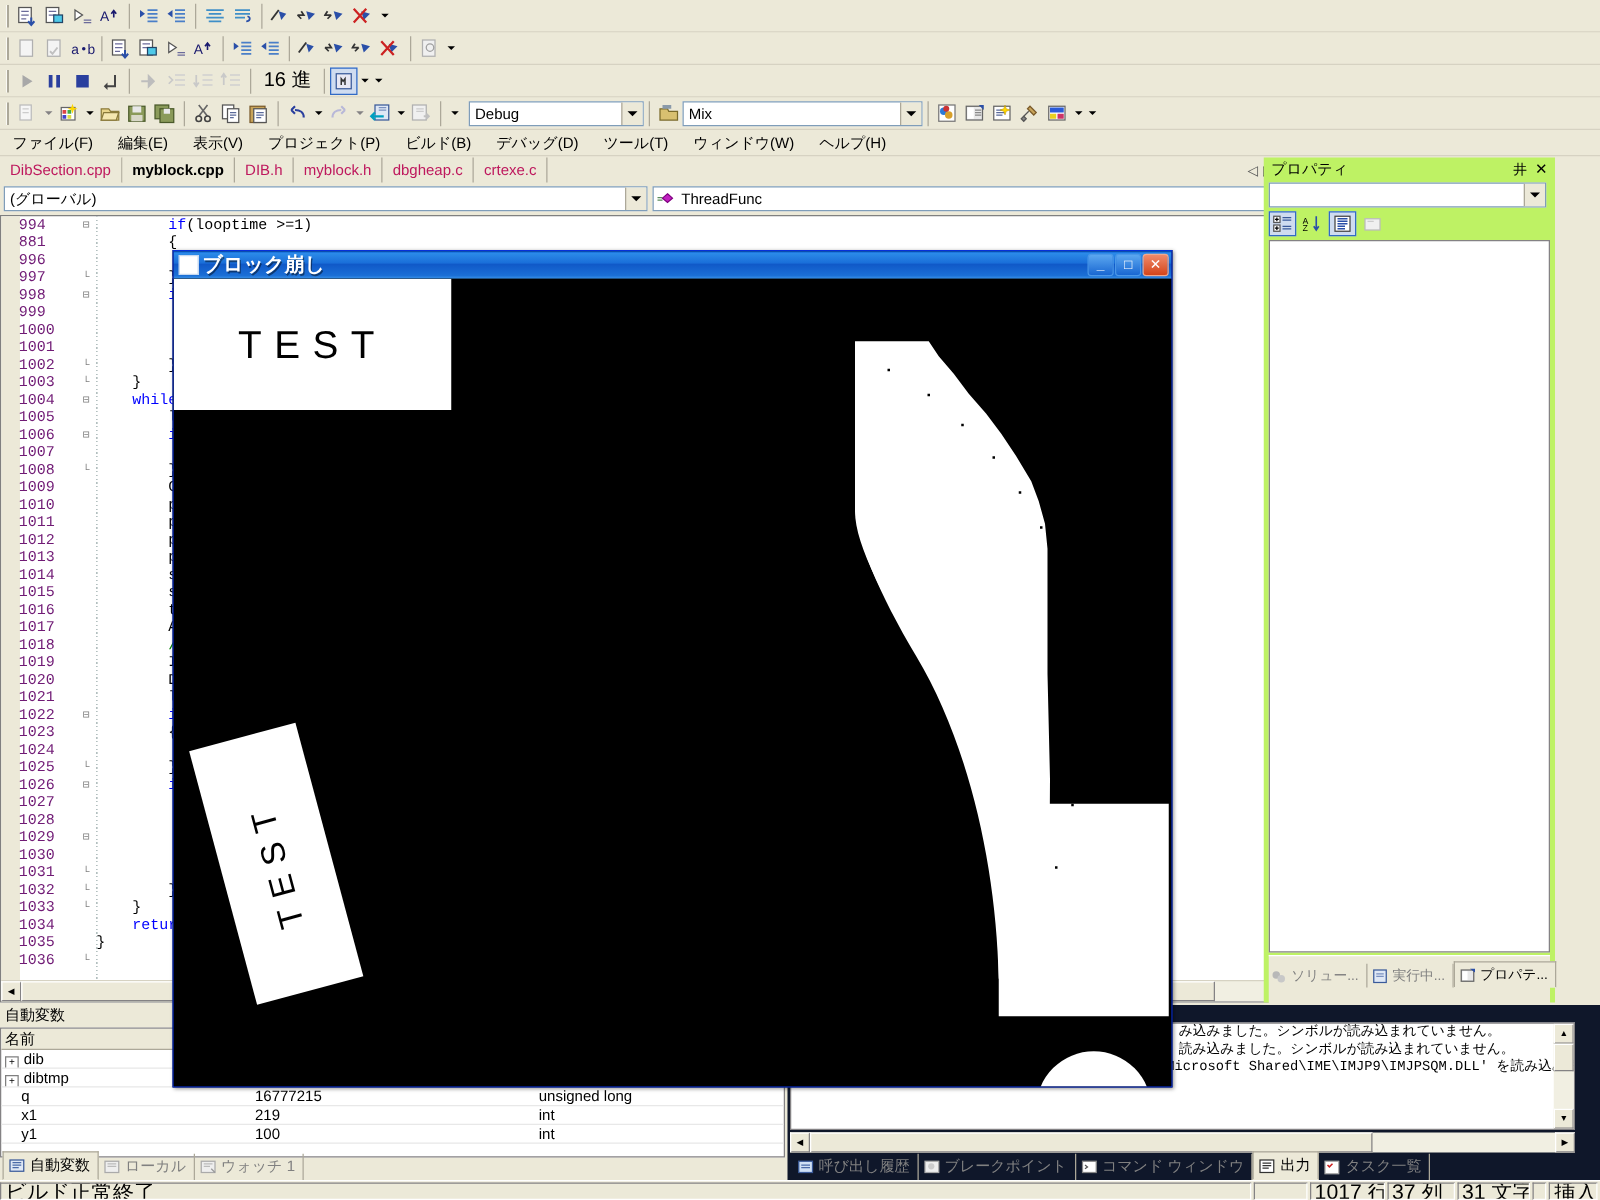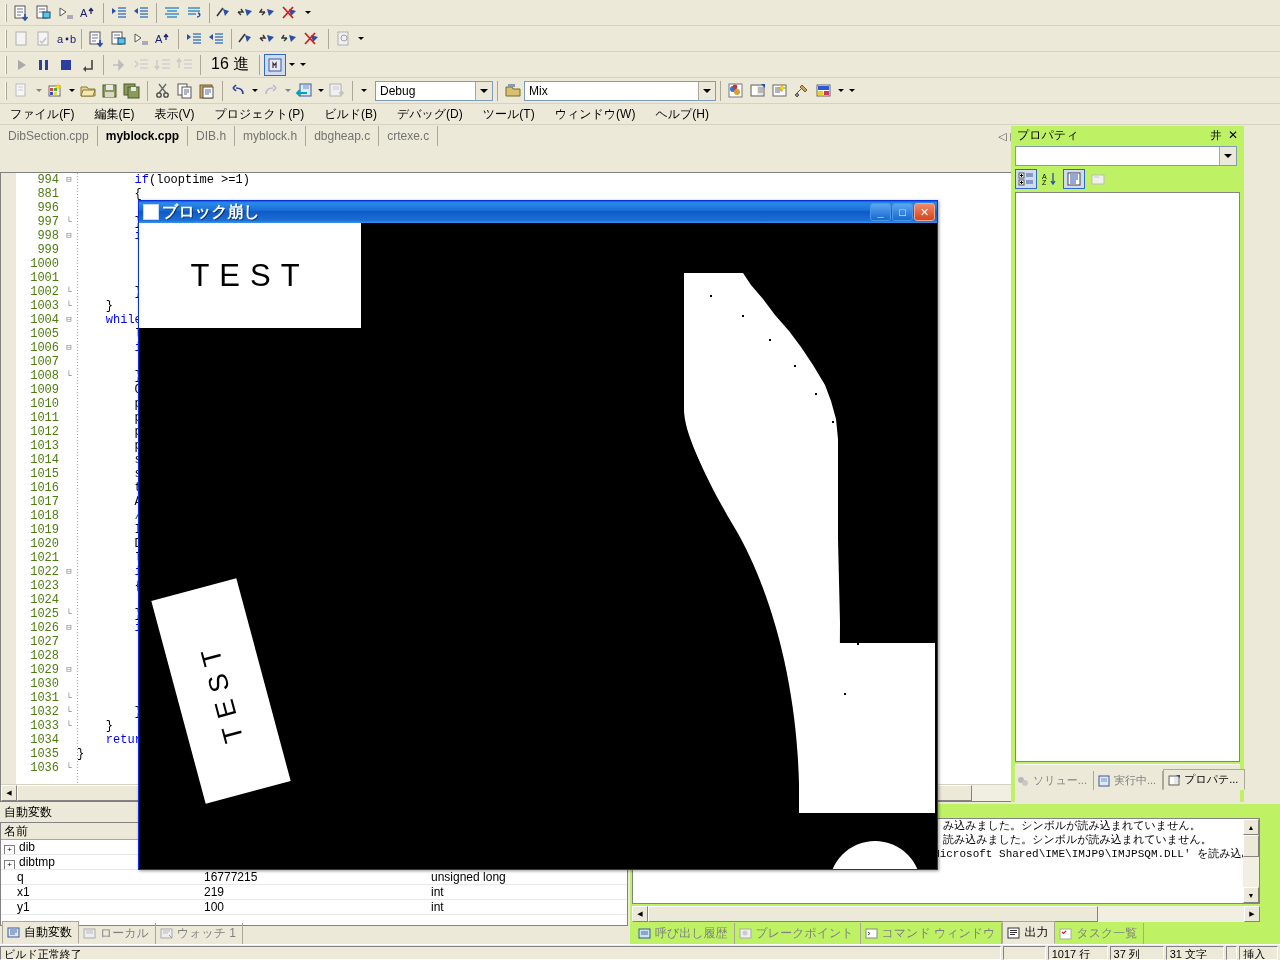--- a/index.html
+++ b/index.html
@@ -45,36 +45,36 @@
 
   
   #menubar{top:104px;left:0;width:1280px;height:20px;display:flex;align-items:center;
            background:#ece9d8;font-size:12px;border-bottom:1px solid #d6d2c2;}
   #menubar .mi{padding:2px 10px;white-space:nowrap;}
 
   
   #editorpane{top:126px;left:0;width:1045px;height:676px;background:#ece9d8;}
   #tabstrip{position:absolute;top:0;left:0;width:992px;height:20px;display:flex;align-items:flex-end;
             font-size:12px;}
-  .ftab{padding:3px 8px 3px 8px;color:#737373;border-right:1px solid #aca899;white-space:nowrap;}
+  .ftab{padding:3px 8px 3px 8px;color:#be185d;border-right:1px solid #aca899;white-space:nowrap;}
   .ftab.active{color:#000;font-weight:bold;background:#ece9d8;}
   #tabnav{position:absolute;top:1px;left:998px;width:47px;height:18px;display:flex;
           align-items:center;gap:4px;}
   .navglyph{font-size:11px;color:#555;}
 
   #navbar{position:absolute;top:22px;left:0;width:1045px;height:22px;display:flex;
           align-items:center;gap:4px;padding:0 3px;box-sizing:border-box;}
   #codearea{position:absolute;top:46px;left:0;width:1045px;height:630px;background:#fff;
             border:1px solid #808080;box-sizing:border-box;}
   #selmargin{position:absolute;top:0;left:0;width:14px;height:100%;background:#ece9d8;
              border-right:1px solid #ece9d8;}
   #codescroll{position:absolute;top:0;left:14px;right:0;bottom:0;overflow:hidden;}
   .cline{height:14px;line-height:14px;font-family:"Liberation Mono","DejaVu Sans Mono",monospace;
          font-size:12px;white-space:pre;display:flex;}
-  .lnum{width:46px;text-align:right;color:#4d7c0f;padding-right:2px;box-sizing:border-box;}
+  .lnum{width:46px;text-align:left;color:#701a75;padding-right:2px;box-sizing:border-box;}
   .fold{width:16px;text-align:center;color:#808080;font-size:9px;line-height:14px;}
   .ctxt{color:#000;}
   .kw{color:#0000ff;}
   .cm{color:#008000;}
   #dotline{position:absolute;top:0;left:62px;width:1px;height:100%;
            background:repeating-linear-gradient(to bottom,#9aa 0 1px,transparent 1px 3px);}
   #vscroll{position:absolute;top:0;right:0;width:16px;height:614px;background:#f1efe2;
            border-left:1px solid #d6d2c2;}
   #hscroll{position:absolute;bottom:0;left:0;width:1027px;height:16px;background:#f1efe2;
            border-top:1px solid #d6d2c2;}
@@ -112,31 +112,31 @@
   .acol0{width:200px;}.acol1{width:227px;}.acol2{width:185px;}
   .expander{display:inline-block;width:9px;height:9px;border:1px solid #808080;background:#fff;
             font-size:8px;line-height:8px;text-align:center;margin-right:4px;position:relative;top:1px;}
   #autostabs{position:absolute;top:120px;left:2px;height:20px;display:flex;align-items:flex-end;font-size:12px;}
 
   .dtab{display:flex;align-items:center;gap:3px;padding:2px 6px 2px 4px;border-right:1px solid #aca899;
         color:#808080;white-space:nowrap;}
   .dtab.active{color:#000;background:#ece9d8;border:1px solid #aca899;border-bottom:1px solid #ece9d8;}
 
   
-  #outpane{top:804px;left:630px;width:650px;height:140px;background:#bef264;}
+  #outpane{top:804px;left:630px;width:650px;height:140px;background:#0f172a;}
   #outbox{position:absolute;top:14px;left:2px;width:628px;height:86px;background:#fff;
           border:1px solid #848284;box-sizing:border-box;overflow:hidden;}
   .oline{font-family:"Liberation Mono","DejaVu Sans Mono",monospace;font-size:11px;
          line-height:14px;white-space:nowrap;padding-left:3px;}
   #outhscroll{position:absolute;top:102px;left:2px;width:628px;height:16px;background:#f1efe2;}
   #outtabs{position:absolute;top:120px;left:4px;height:20px;display:flex;align-items:flex-end;font-size:12px;}
 
   
   #statusbar{top:944px;left:0;width:1280px;height:16px;background:#ece9d8;
-             border-top:1px solid #fff;display:flex;align-items:center;font-size:11px;}
+             border-top:1px solid #fff;display:flex;align-items:center;font-size:17px;}
   .sfield{height:14px;line-height:14px;border:1px solid;border-color:#848284 #fff #fff #848284;
           box-sizing:border-box;padding-left:3px;overflow:hidden;white-space:nowrap;margin-right:2px;}
 
   
   #gamewin{top:200px;left:138px;width:800px;height:670px;
            border:1px solid #0831d9;box-sizing:border-box;background:#000;
            box-shadow:1px 1px 3px rgba(0,0,0,.4);}
   #gametitle{height:22px;
              background:linear-gradient(to bottom,#0a5fd4 0%,#2b8ae8 8%,#1a6fd9 42%,#1059c8 48%,#1b6fd6 88%,#3a93e9 100%);
              display:flex;align-items:center;padding:0 2px;box-sizing:border-box;}
@@ -486,21 +486,21 @@
     <div class="arrowdn"></div>
     <div class="tb-btn">
       <svg width="18" height="18">
           <rect x="2" y="2" width="11" height="12" fill="#f0f0f0" stroke="#b0b0b0"></rect>
           <path d="M5 5h6M5 7h6" stroke="#ccc"></path>
           <path d="M11 11h4M13 9l2 2-2 2" stroke="#c0c0c0" stroke-width="1.6" fill="none"></path>
         </svg>
     </div>
     <div class="vsep"></div>
     <div class="arrowdn" style="width:14px"></div>
-    <div class="combo" style="width:118px;margin-left:4px;">
+    <div class="combo" style="width:140px;margin-left:4px;">
       <div class="txt">Debug</div>
       <div class="btn"></div>
     </div>
     <div class="vsep"></div>
     <div class="tb-btn">
       <svg width="18" height="18">
           <path d="M2 5h6l1 2h7v7H2z" fill="#d8c070" stroke="#7a6a2a"></path>
           <rect x="4" y="2" width="7" height="3" fill="#8a9aaa"></rect>
         </svg>
     </div>
@@ -572,20 +572,36 @@
       <div class="ftab">dbgheap.c</div>
       <div class="ftab">crtexe.c</div>
     </div>
 
     <div id="tabnav">
       <div class="navglyph">◁</div>
       <div class="navglyph">▷</div>
       <div class="navglyph">✕</div>
     </div>
 
+    <div id="navbar">
+      <div class="combo" style="width:515px;">
+        <div class="txt">(グローバル)</div>
+        <div class="btn"></div>
+      </div>
+      <div class="combo" style="width:512px;">
+        <div style="width:18px;display:flex;align-items:center;justify-content:center;">
+          <svg width="14" height="12">
+              <path d="M1 5h4M1 7h4" stroke="#5a8a5a" stroke-width="1"></path>
+              <path d="M9 2l4 3.5-4 3.5-4-3.5z" fill="#c020c0" stroke="#800080"></path>
+            </svg>
+        </div>
+        <div class="txt">ThreadFunc</div>
+        <div class="btn"></div>
+      </div>
+    </div>
 
     <div id="codearea">
       <div id="selmargin"></div>
       <div id="codescroll">
         <div id="dotline"></div>
         <div id="codelines">
             <div class="cline"><span class="lnum">994</span><span class="fold">⊟</span><span class="ctxt">        <span class="kw">if</span>(looptime &gt;=1)</span></div>
             <div class="cline"><span class="lnum">881</span><span class="fold"></span><span class="ctxt">        {</span></div>
             <div class="cline"><span class="lnum">996</span><span class="fold"></span><span class="ctxt"></span></div>
             <div class="cline"><span class="lnum">997</span><span class="fold">└</span><span class="ctxt">        }</span></div>

